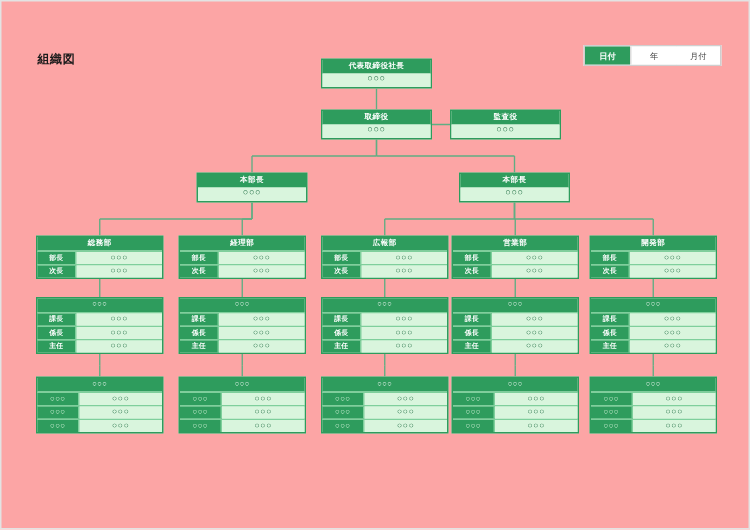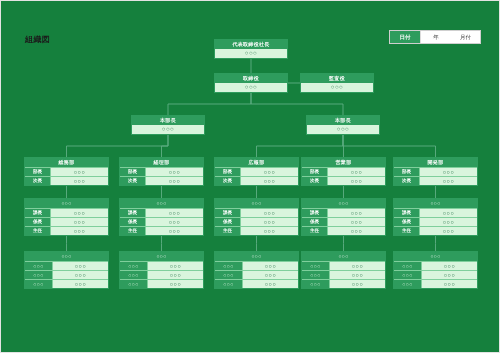--- a/index.html
+++ b/index.html
@@ -8,21 +8,21 @@
     padding: 0;
     background: #ffffff;
   }
   body {
     font-family: "Liberation Sans", "DejaVu Sans", sans-serif;
   }
   #page {
     position: relative;
     width: 500px;
     height: 353px;
-    background: #15803d;
+    background: #fca5a5;
     border: 1px solid #e3e3e3;
     box-sizing: border-box;
     overflow: hidden;
   }
 
   
   #doc-title {
     position: absolute;
     left: 24px;
     top: 33px;

